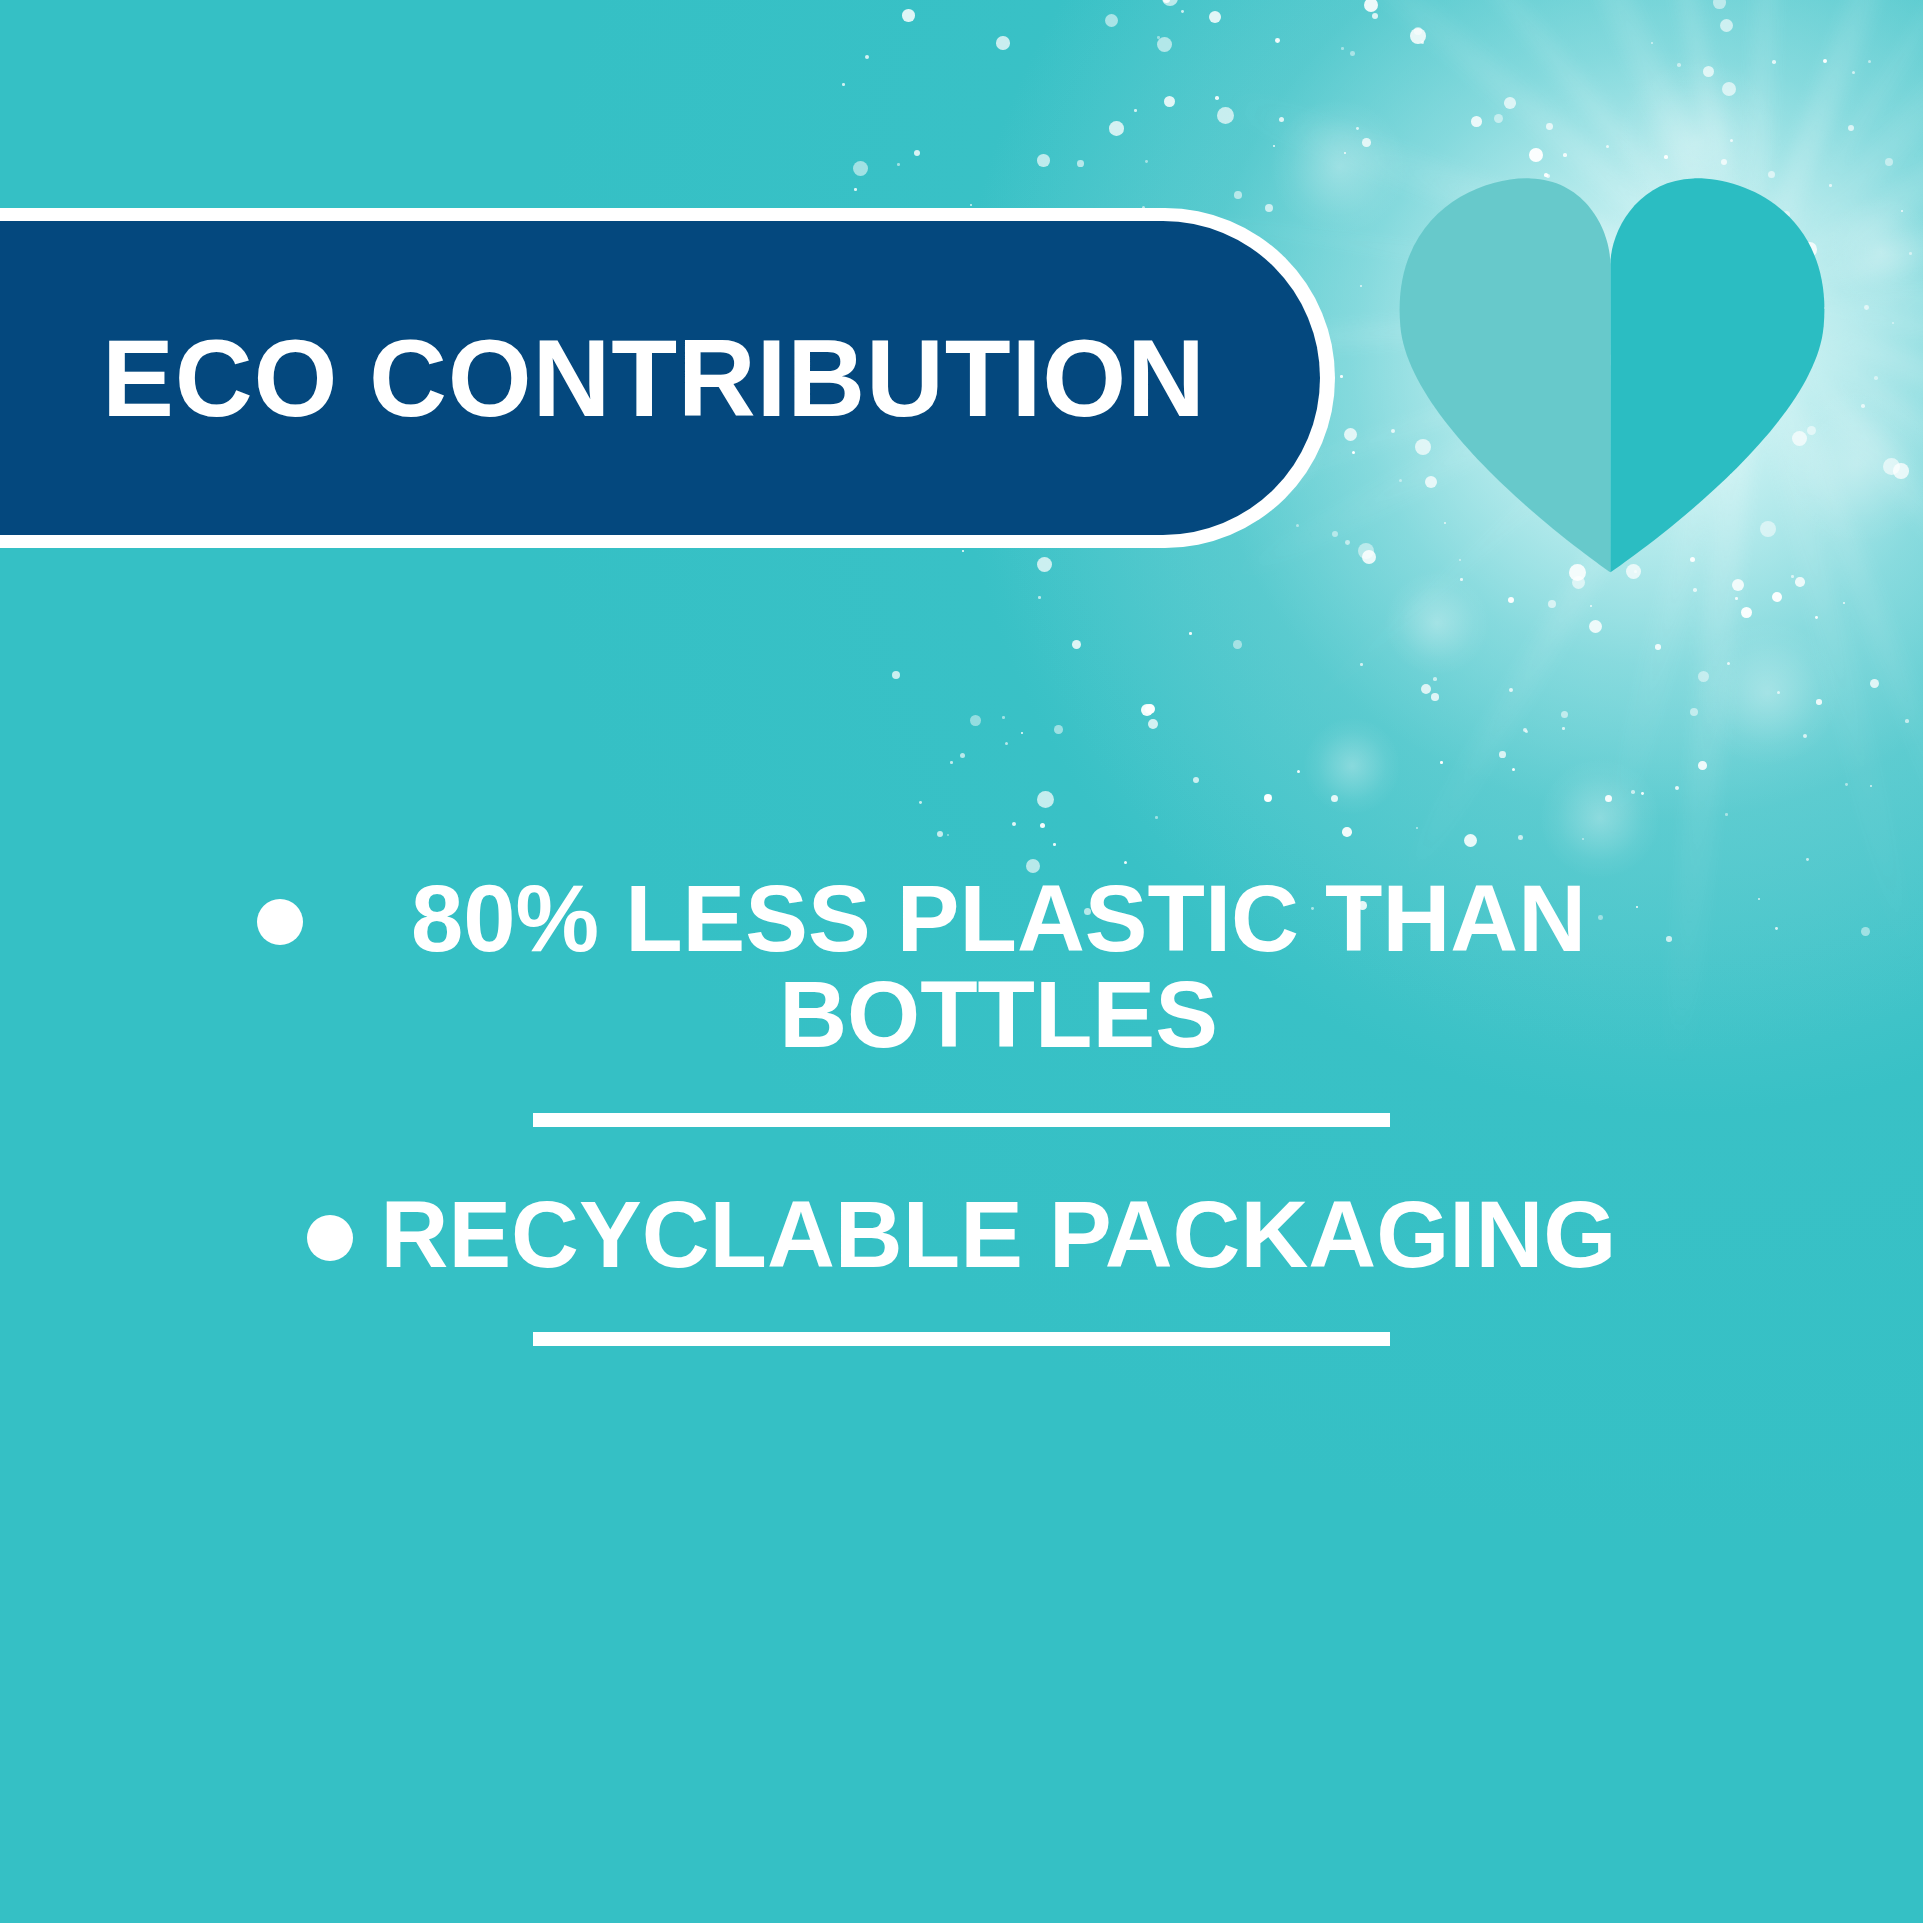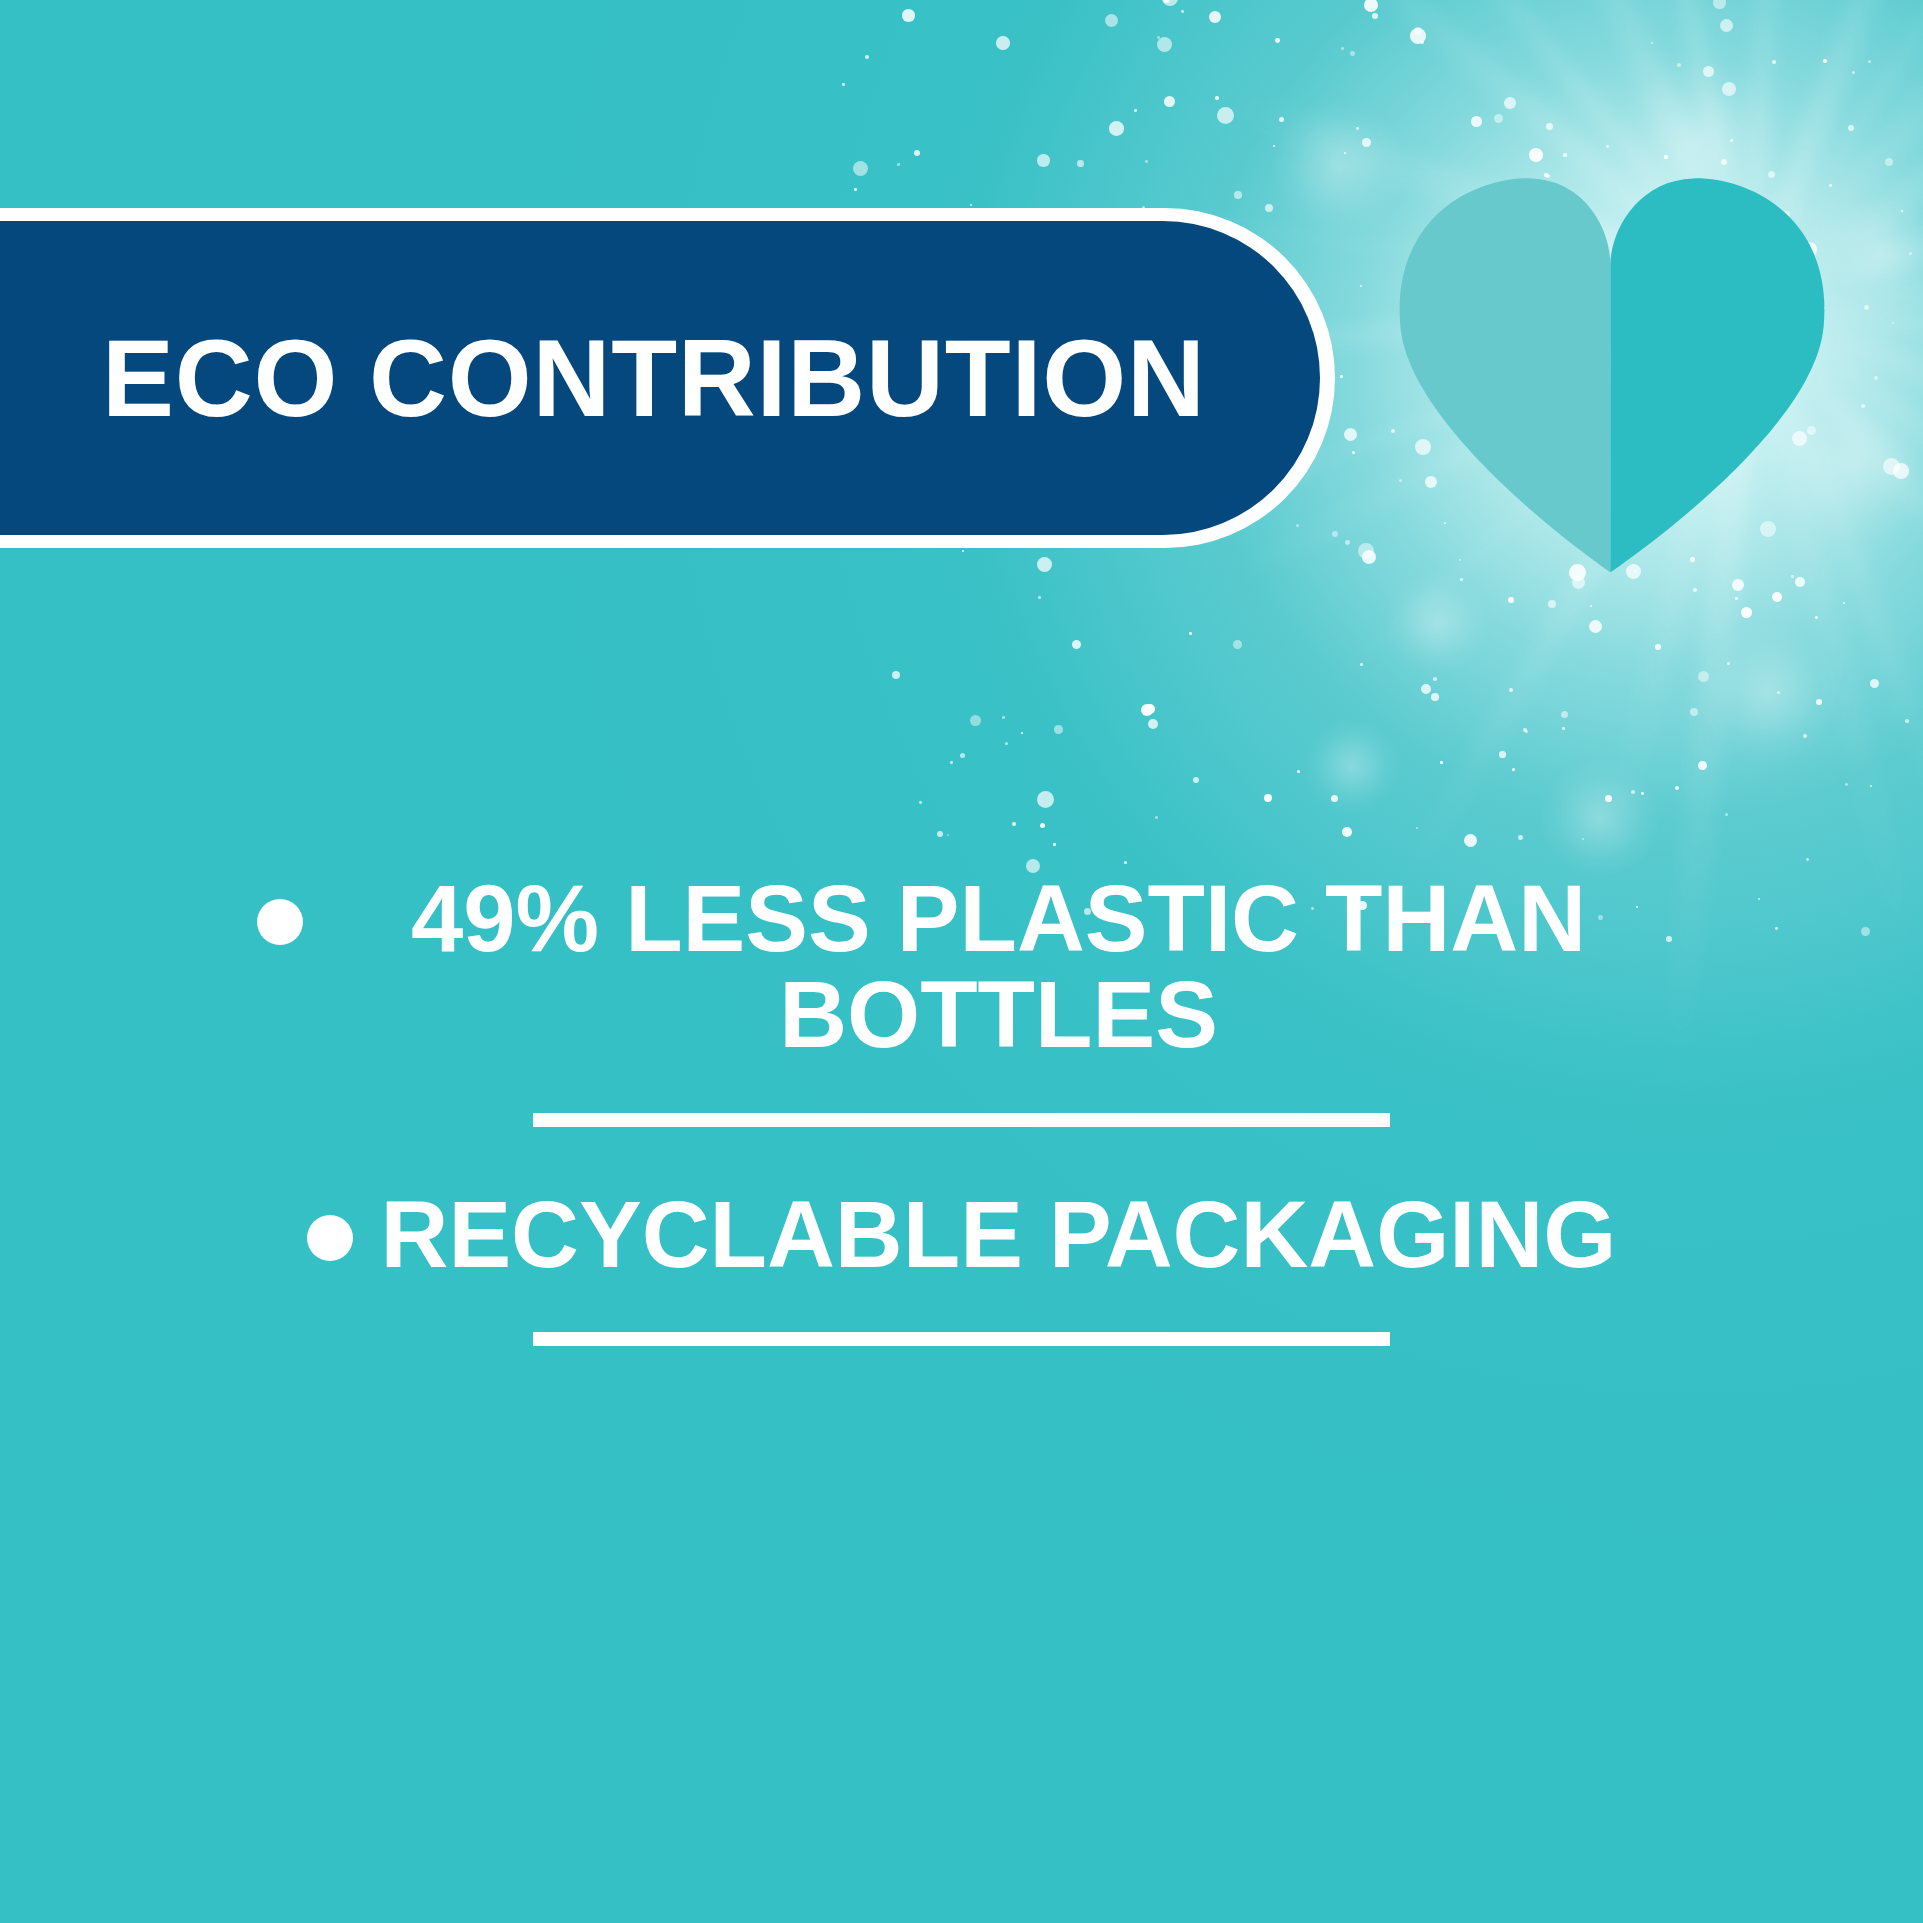--- a/index.html
+++ b/index.html
@@ -516,21 +516,21 @@
   <div class="banner-outer">
     <div class="banner-inner">
       <div class="banner-title">ECO CONTRIBUTION</div>
     </div>
   </div>
 
   <div class="features">
 
     <div class="feature-row">
       <div class="bullet-dot"></div>
-      <div class="feature-text two-line">49% LESS PLASTIC THAN BOTTLES</div>
+      <div class="feature-text two-line">80% LESS PLASTIC THAN BOTTLES</div>
     </div>
 
     <div class="sp-a"></div>
     <div class="divider"></div>
     <div class="sp-b"></div>
 
     <div class="feature-row">
       <div class="bullet-dot"></div>
       <div class="feature-text">RECYCLABLE PACKAGING</div>
     </div>

